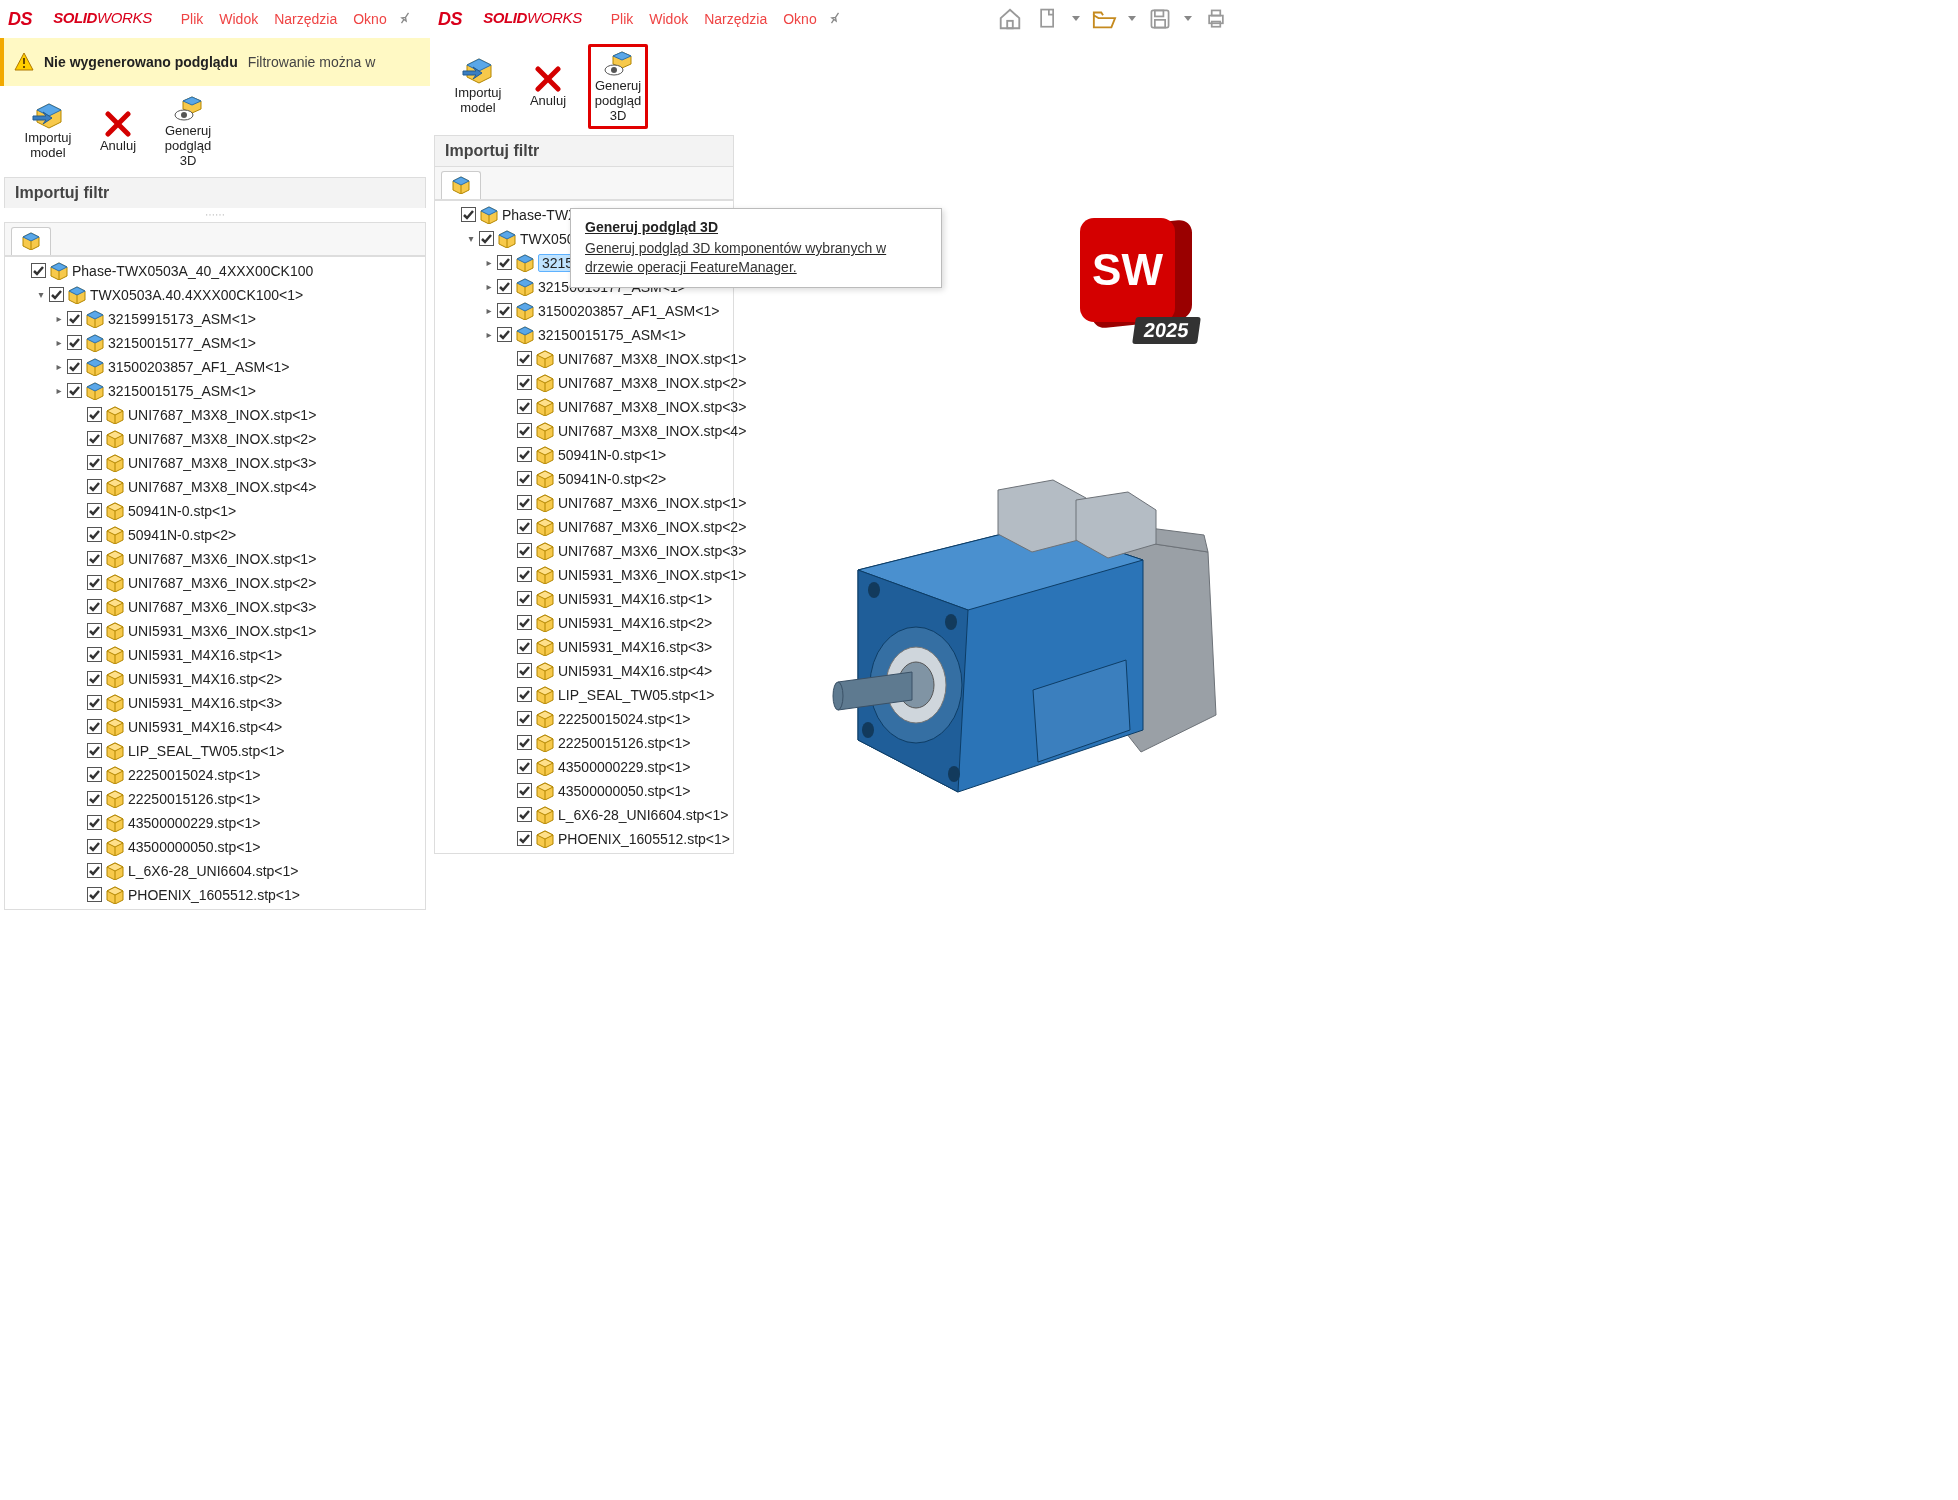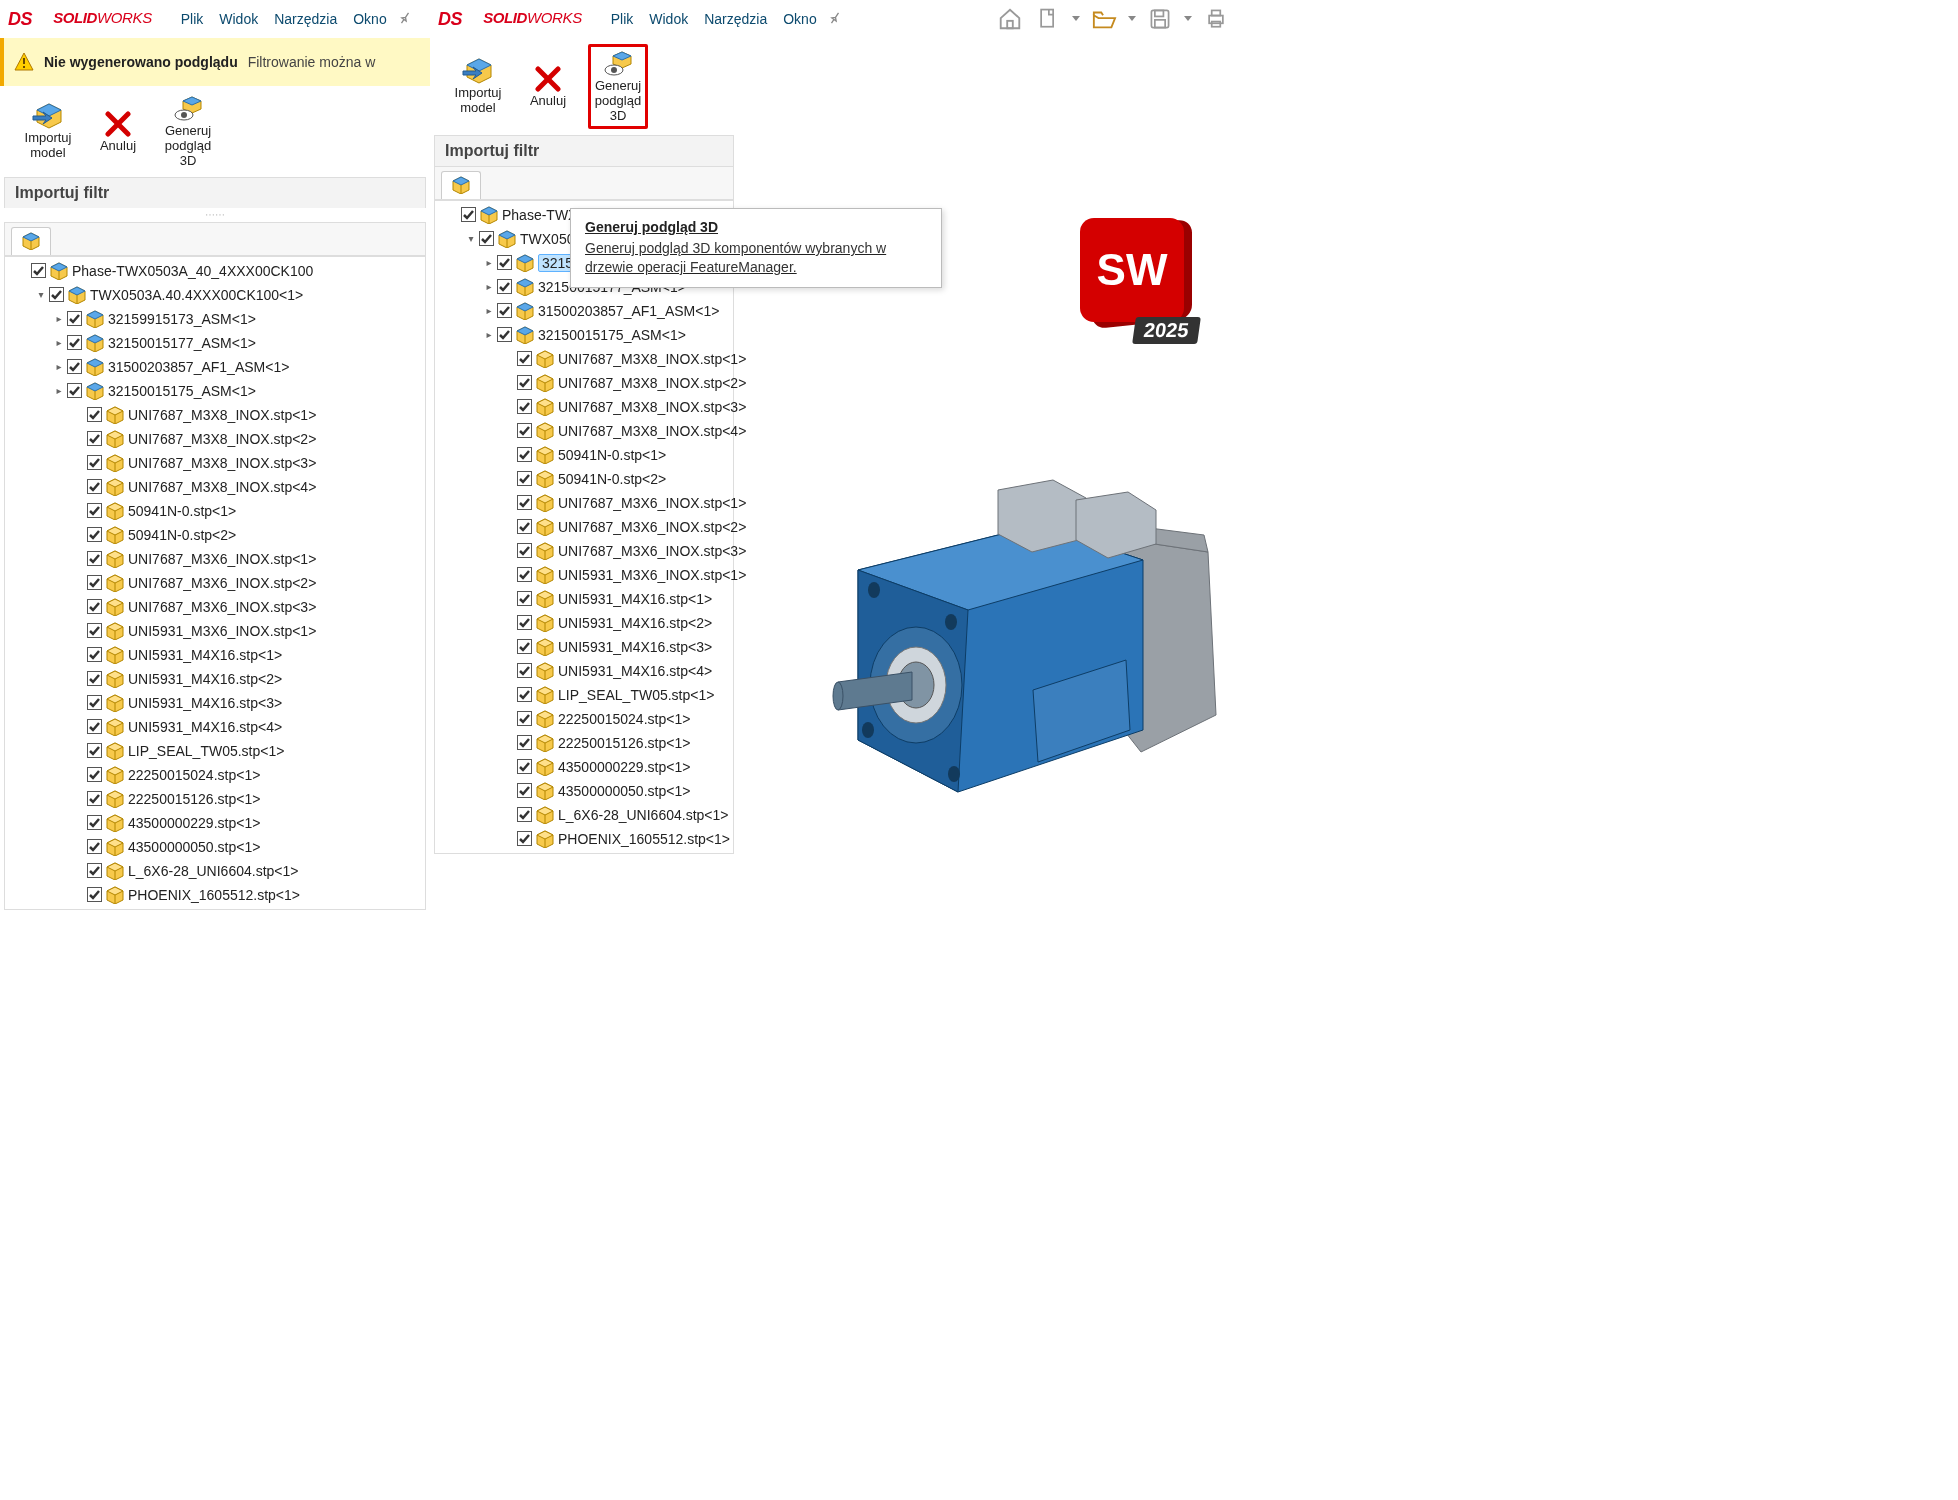--- a/index.html
+++ b/index.html
@@ -7,21 +7,21 @@
   .wrap { display:flex; width:1238px; }
   .pane { position:relative; flex:0 0 auto; }
   .pane.left { width:430px; overflow:hidden; }
   .pane.right { width:808px; overflow:hidden; }
   
   .menubar { display:flex; align-items:center; height:38px; padding:0 8px; gap:6px; background:#fff; }
   .logo { display:flex; align-items:flex-start; gap:21px; font-weight:700; font-style:italic; color:#d9001b; font-size:15px; letter-spacing:-0.4px; margin-right:18px; }
   .logo-ds { font-size:18px; font-style:italic; font-weight:700; color:#d9001b; }
   .logo-solid { }
   .logo-works { font-weight:400; }
-  .menu-item { color:#0c4a6e; padding:2px 5px; cursor:default; font-size:14px; }
+  .menu-item { color:#ef4444; padding:2px 5px; cursor:default; font-size:14px; }
   .pin-icon svg { width:14px; height:14px; fill:#888; }
   .qat { display:flex; align-items:center; gap:10px; margin-left:auto; }
   .qat .ico { width:28px; height:24px; display:flex; align-items:center; justify-content:center; }
   .dd { width:8px; height:24px; display:flex; align-items:center; justify-content:center; }
   .dd svg { width:8px; height:8px; fill:#888; }
   
   .warnbar { display:flex; align-items:center; background:#fff9c4; border-left:4px solid #f2a900; padding:6px 10px; height:48px; font-size:14px; white-space:nowrap; overflow:hidden; }
   .warnbar .wicon { width:20px; height:20px; margin-right:10px; flex:0 0 auto; }
   .warnbar .wtitle { font-weight:700; margin-right:10px; }
   .warnbar .wmsg { color:#444; }
@@ -46,21 +46,21 @@
   .row.sel .nlabel { background:#bfe3ff; border:1px solid #5fb2ff; border-radius:2px; padding:0 3px; }
   .ind0{padding-left:0;} .ind1{padding-left:18px;} .ind2{padding-left:36px;} .ind3{padding-left:56px;}
   
   .tip { position:absolute; top:208px; left:140px; width:372px; background:#fff; border:1px solid #bbb; box-shadow:2px 2px 6px rgba(0,0,0,0.15); padding:10px 14px; font-size:14px; z-index:10;text-decoration:underline; }
   .tip .tt { font-weight:700; margin-bottom:4px; }
   .tip .tb { color:#333; line-height:1.35; }
   
   .gfx { position:absolute; right:18px; top:218px; width:160px; text-align:center; }
   .badge { position:relative; width:120px; height:120px; margin:0 auto; }
   .badge-back { position:absolute; inset:6px 0 0 12px; width:100px; height:100px; background:#9a0000; border-radius:14px; transform:skewY(-6deg); }
-  .badge-front { position:absolute; inset:0 10px 10px 0; width:104px; height:104px; background:#d40000; border-radius:14px; display:flex; align-items:center; justify-content:center; color:#fff; font-weight:700; font-size:44px; font-family:Arial; }
+  .badge-front { position:absolute; inset:0 10px 10px 0; width:95px; height:104px; background:#d40000; border-radius:14px; display:flex; align-items:center; justify-content:center; color:#fff; font-weight:700; font-size:44px; font-family:Arial; }
   .badge-year { position:absolute; bottom:-6px; right:2px; background:#333; color:#fff; font-size:20px; font-weight:700; padding:2px 10px; border-radius:3px; transform:skewX(-8deg); }
   .model3d { position:absolute; right:10px; top:430px; width:420px; height:380px; }
 </style>
 </head>
 <body>
 
 <svg width="0" height="0" style="position:absolute">
  <defs>
   <g id="svg-warn">
         <polygon points="10,1 19,18 1,18" fill="#ffce00" stroke="#b07800" stroke-width="1"></polygon>

